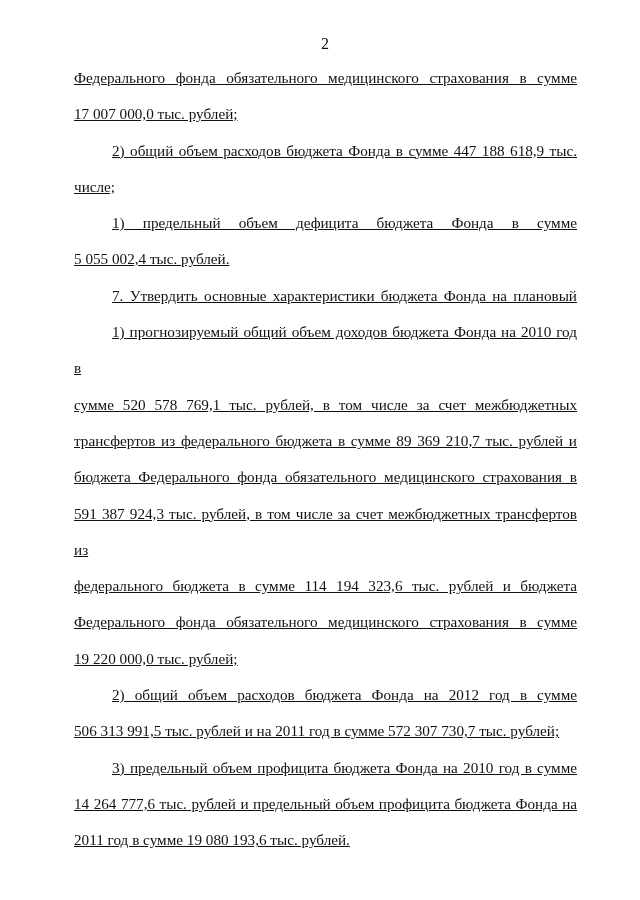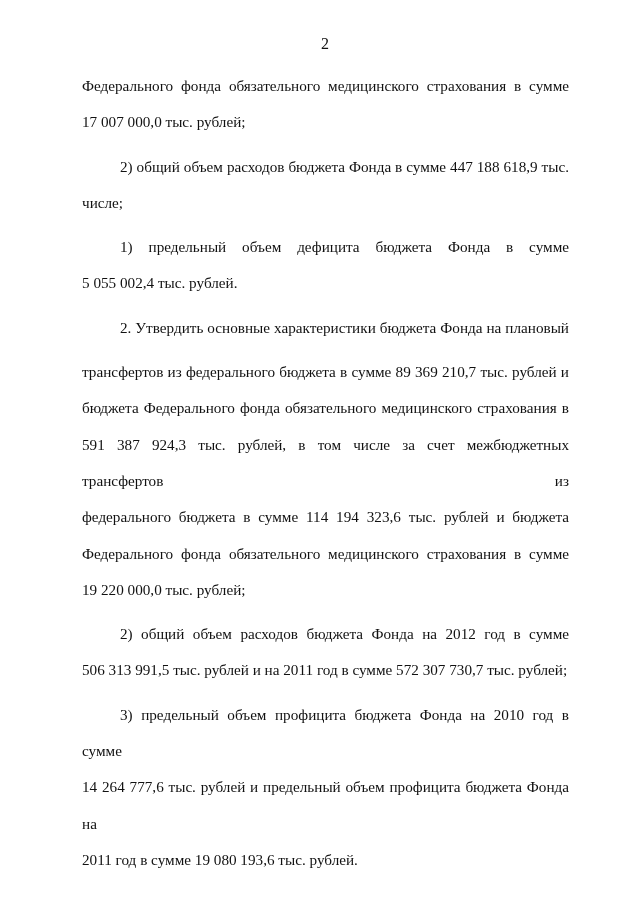--- a/index.html
+++ b/index.html
@@ -34,23 +34,24 @@
   }
   .body-text {
     position: absolute;
     left: 74px;
     top: 60px;
     width: 503px;
     font-size: 15.2px;
     line-height: 36.3px;
   }
   .para {
-    margin: 8px;
+    margin: 0;
     text-align: justify;
     text-align-last: left;
+    text-decoration: underline;
   }
   .para .line {
     display: block;
     text-align: justify;
     text-align-last: justify;
   }
   .para .line.last {
     text-align-last: left;
   }
 </style>
@@ -71,24 +72,26 @@
       <span class="line" style="text-indent:38px">2) общий объем расходов бюджета Фонда в сумме 447 188 618,9 тыс.</span>
       <span class="line last">числе;</span>
     </p>
 
     <p class="para">
       <span class="line" style="text-indent:38px">1) предельный объем  дефицита бюджета Фонда в сумме</span>
       <span class="line last">5 055 002,4 тыс. рублей.</span>
     </p>
 
     <p class="para">
-      <span class="line" style="text-indent:38px">2. Утвердить основные характеристики бюджета Фонда на плановый</span>
+      <span class="line" style="text-indent:38px">7. Утвердить основные характеристики бюджета Фонда на плановый</span>
     </p>
 
     <p class="para">
+      <span class="line" style="text-indent:38px">1) прогнозируемый общий объем доходов бюджета Фонда на 2010 год в</span>
+      <span class="line">сумме 520 578 769,1 тыс. рублей, в том числе за счет межбюджетных</span>
       <span class="line">трансфертов из федерального бюджета в сумме 89 369 210,7 тыс. рублей и</span>
       <span class="line">бюджета Федерального фонда обязательного медицинского страхования в</span>
       <span class="line">591 387 924,3 тыс. рублей, в том числе за счет межбюджетных трансфертов из</span>
       <span class="line">федерального бюджета в сумме 114 194 323,6 тыс. рублей и бюджета</span>
       <span class="line">Федерального фонда обязательного медицинского страхования в сумме</span>
       <span class="line last">19 220 000,0 тыс. рублей;</span>
     </p>
 
     <p class="para">
       <span class="line" style="text-indent:38px">2) общий объем расходов бюджета Фонда на 2012 год в сумме</span>

